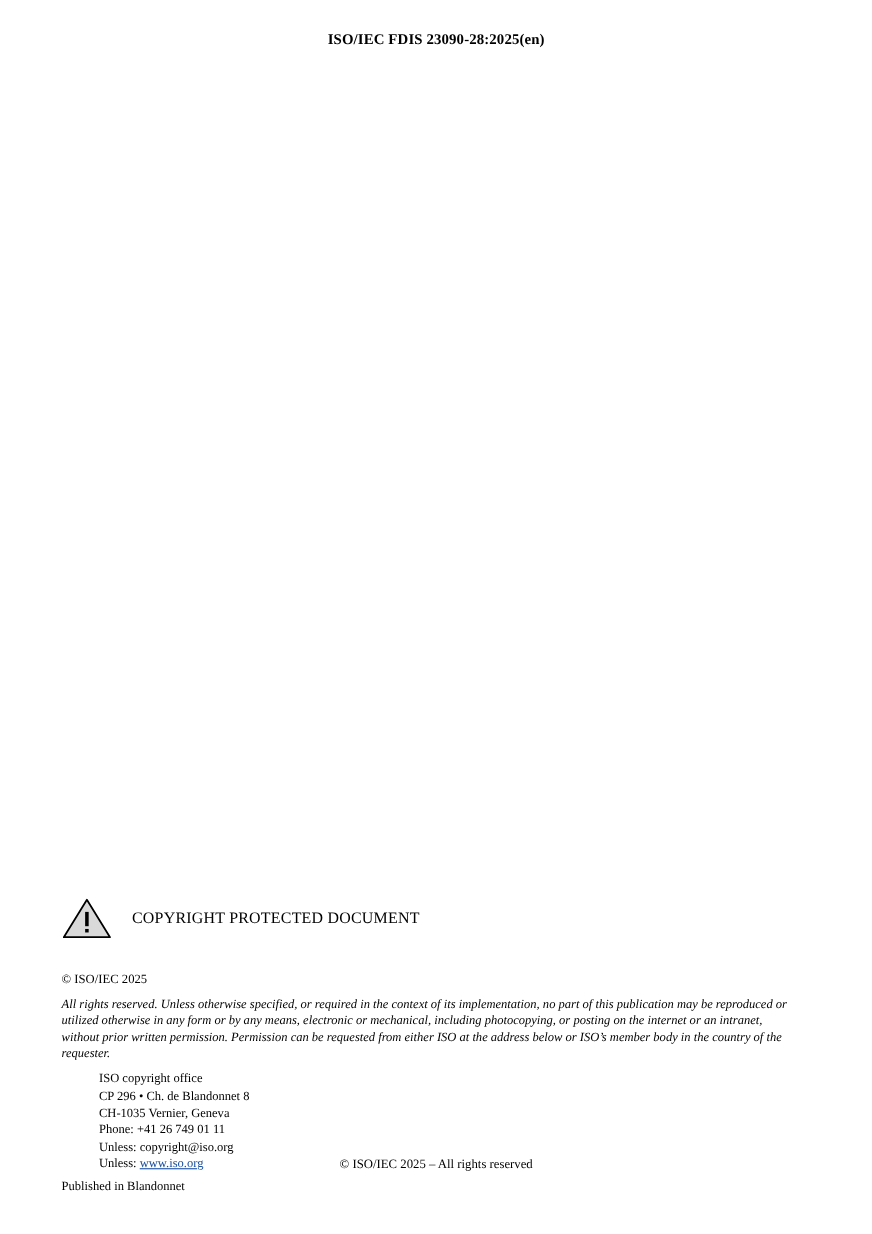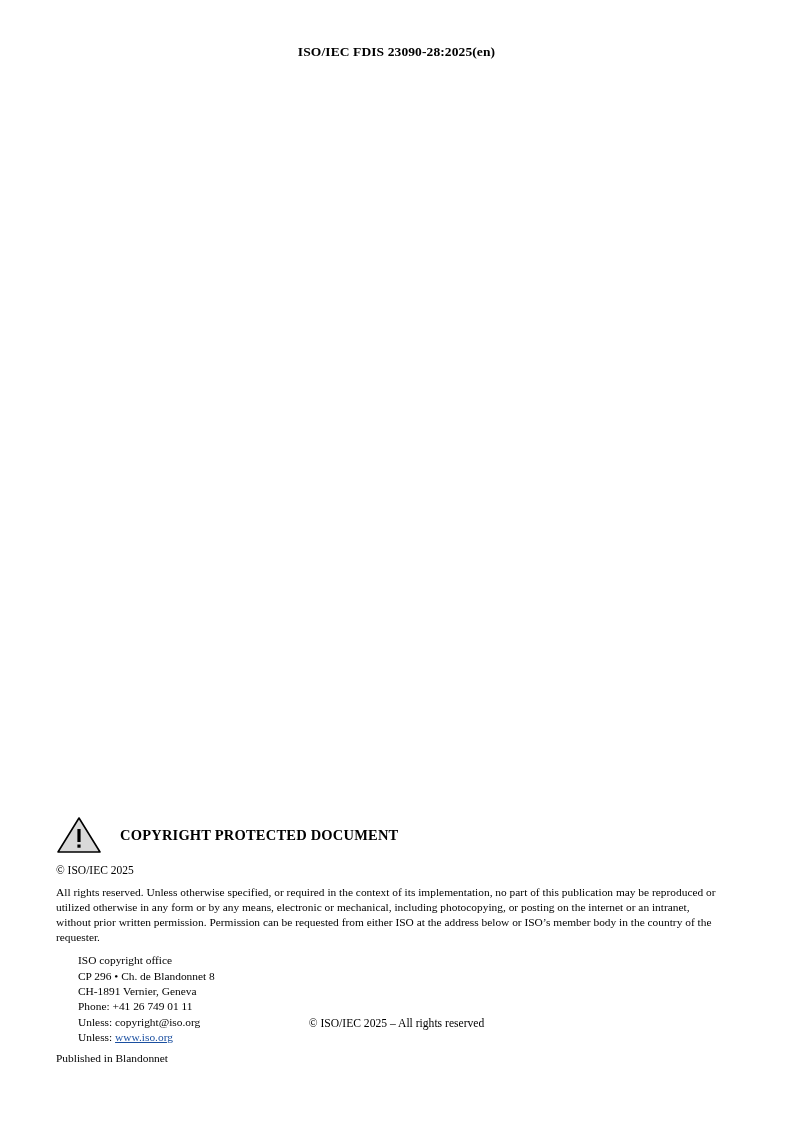--- a/index.html
+++ b/index.html
@@ -15,21 +15,21 @@
     position: relative;
     width: 793px;
     height: 1122px;
     margin: 0 auto;
     background: #ffffff;
     overflow: hidden;
   }
   
   .doc-header {
     position: absolute;
-    top: 44px;
+    top: 28px;
     left: 0;
     width: 100%;
     text-align: center;
     font-size: 13.5px;
     font-weight: bold;
     letter-spacing: 0.1px;
   }
 
   
   .copyright-block {
@@ -45,38 +45,39 @@
     height: 46px;
   }
   .warning-icon {
     width: 46px;
     height: 40px;
     flex: 0 0 auto;
     display: block;
   }
   .cp-title {
     font-size: 14.5px;
-    font-weight: bold;
+    font-weight: normal;
     letter-spacing: 0.2px;
     white-space: nowrap;
   }
   .cp-year {
-    margin-top: 5px;
+    margin-top: 26px;
     font-size: 11.5px;
     line-height: 1.35;
   }
   .cp-body {
     margin-top: 6px;
     font-size: 11.4px;
     line-height: 1.33;
     text-align: left;
+    font-style: italic;
   }
   .cp-address {
     margin-top: 8px;
-    margin-left: 22px;
+    margin-left: 34px;
     font-size: 11.4px;
     line-height: 1.35;
   }
   .cp-address div {
     white-space: nowrap;
   }
   .cp-published {
     margin-top: 7px;
     font-size: 11.4px;
   }
@@ -86,21 +87,21 @@
   }
 
   
   .doc-footer {
     position: absolute;
     left: 0;
     width: 100%;
     text-align: center;
   }
   .footer-rights {
-    top: 1017px;
+    top: 1052px;
     font-size: 11.6px;
   }
   .footer-page {
     top: 1138px;
     font-size: 11.6px;
   }
 </style>
 </head>
 <body>
 
@@ -119,21 +120,21 @@
       <div class="cp-title">COPYRIGHT PROTECTED DOCUMENT</div>
     </div>
 
     <div class="cp-year">©  ISO/IEC 2025</div>
 
     <div class="cp-body">All rights reserved. Unless otherwise specified, or required in the context of its implementation, no part of this publication may be reproduced or utilized otherwise in any form or by any means, electronic or mechanical, including photocopying, or posting on the internet or an intranet, without prior written permission. Permission can be requested from either ISO at the address below or ISO’s member body in the country of the requester.</div>
 
     <div class="cp-address">
       <div>ISO copyright office</div>
       <div>CP 296 • Ch. de Blandonnet 8</div>
-      <div>CH-1891 Vernier, Geneva</div>
+      <div>CH-1035 Vernier, Geneva</div>
       <div>Phone: +41 26 749 01 11</div>
       <div>
         <span>Unless: </span><span class="link-plain">copyright@iso.org</span>
       </div>
       <div>
         <span>Unless: </span><span class="link">www.iso.org</span>
       </div>
     </div>
 
     <div class="cp-published">Published in Blandonnet</div>

